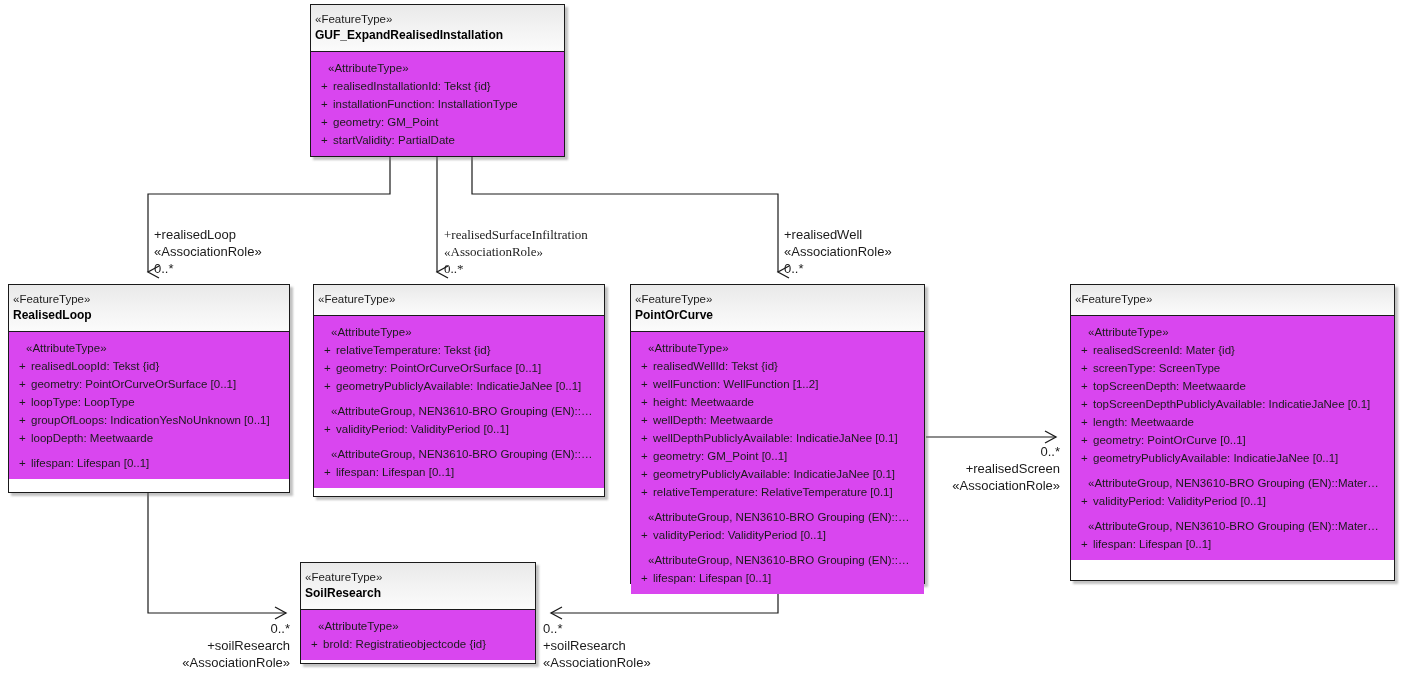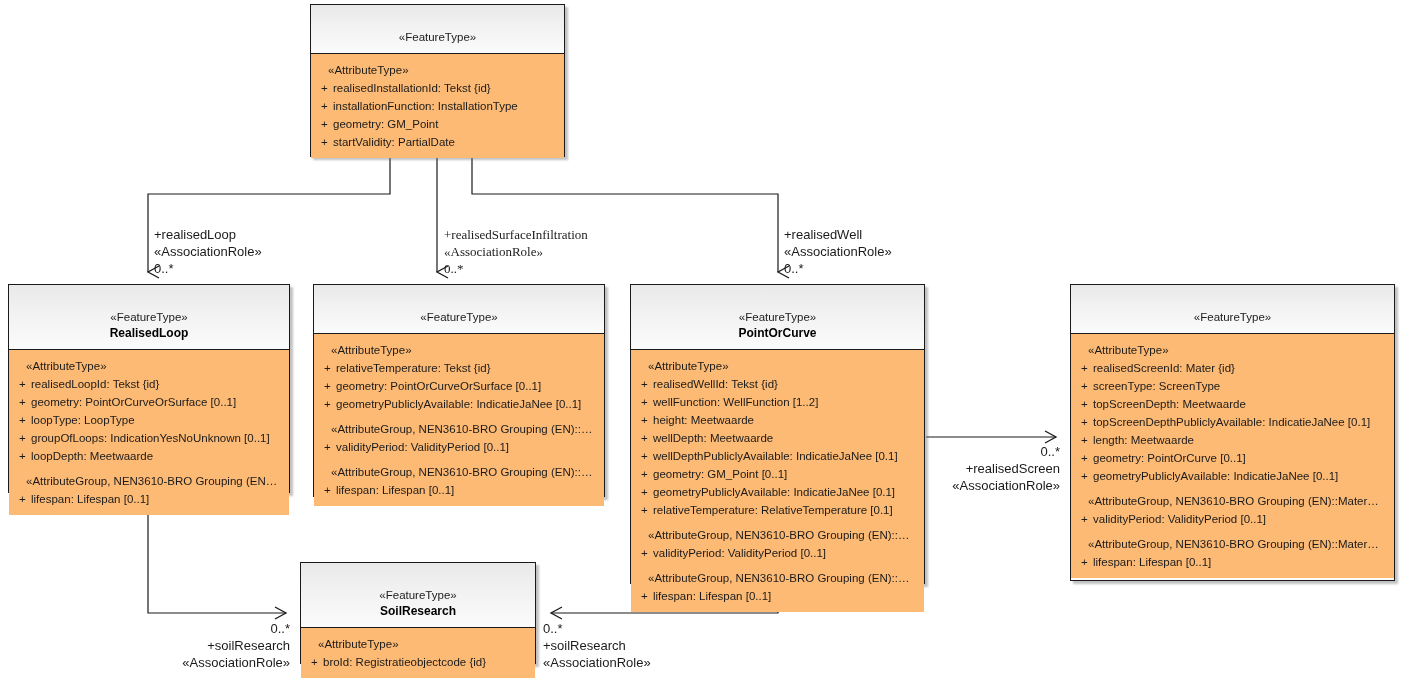--- a/index.html
+++ b/index.html
@@ -35,39 +35,39 @@
     box-sizing: border-box;
     background: #ffffff;
     border: 1.4px solid #1a1a1a;
     box-shadow: 2.5px 2.5px 2px rgba(120,120,120,0.45);
     z-index: 5;
   }
   .uml-header {
     box-sizing: border-box;
     background: linear-gradient(180deg, #e9e9e9 0%, #f2f2f2 45%, #fbfbfb 100%);
     border-bottom: 1.4px solid #1a1a1a;
-    text-align: center;
-    padding: 25px 4px 8px 4px;
+    text-align: left;
+    padding: 7px 4px 8px 4px;
   }
   .stereo {
     font-size: 11.5px;
     line-height: 15px;
     color: #1b1b1b;
     white-space: nowrap;
   }
   .cls-name {
     font-size: 12px;
     font-weight: bold;
     line-height: 16px;
     color: #000000;
     white-space: nowrap;
   }
   .uml-body {
     padding: 7px 0 7px 0;
-    background: #fdba74;
+    background: #d946ef;
   }
   .grp {
     font-size: 11.5px;
     line-height: 18px;
     padding-left: 17px;
     white-space: nowrap;
     overflow: hidden;
     color: #1b1b1b;
   }
   .attr {
@@ -176,20 +176,21 @@
 
   <div class="conn-label" style="left:543px; top:620px;">
     <div class="mult">0..*</div>
     <div class="role">+soilResearch</div>
     <div>«AssociationRole»</div>
   </div>
 
   <div class="uml-class" style="left:310px; top:4px; width:255px; height:153px;">
     <div class="uml-header">
       <div class="stereo">«FeatureType»</div>
+      <div class="cls-name">GUF_ExpandRealisedInstallation</div>
     </div>
     <div class="uml-body">
       <div class="grp">«AttributeType»</div>
       <div class="attr">
         <span class="vis">+</span>
         <span class="sig">realisedInstallationId: Tekst {id}</span>
       </div>
       <div class="attr">
         <span class="vis">+</span>
         <span class="sig">installationFunction: InstallationType</span>
@@ -226,21 +227,20 @@
       </div>
       <div class="attr">
         <span class="vis">+</span>
         <span class="sig">groupOfLoops: IndicationYesNoUnknown [0..1]</span>
       </div>
       <div class="attr">
         <span class="vis">+</span>
         <span class="sig">loopDepth: Meetwaarde</span>
       </div>
       <div class="spacer"></div>
-      <div class="grp">«AttributeGroup, NEN3610-BRO Grouping (EN…</div>
       <div class="attr">
         <span class="vis">+</span>
         <span class="sig">lifespan: Lifespan [0..1]</span>
       </div>
     </div>
   </div>
 
   <div class="uml-class" style="left:313px; top:284px; width:292px; height:213px;">
     <div class="uml-header">
       <div class="stereo">«FeatureType»</div>

